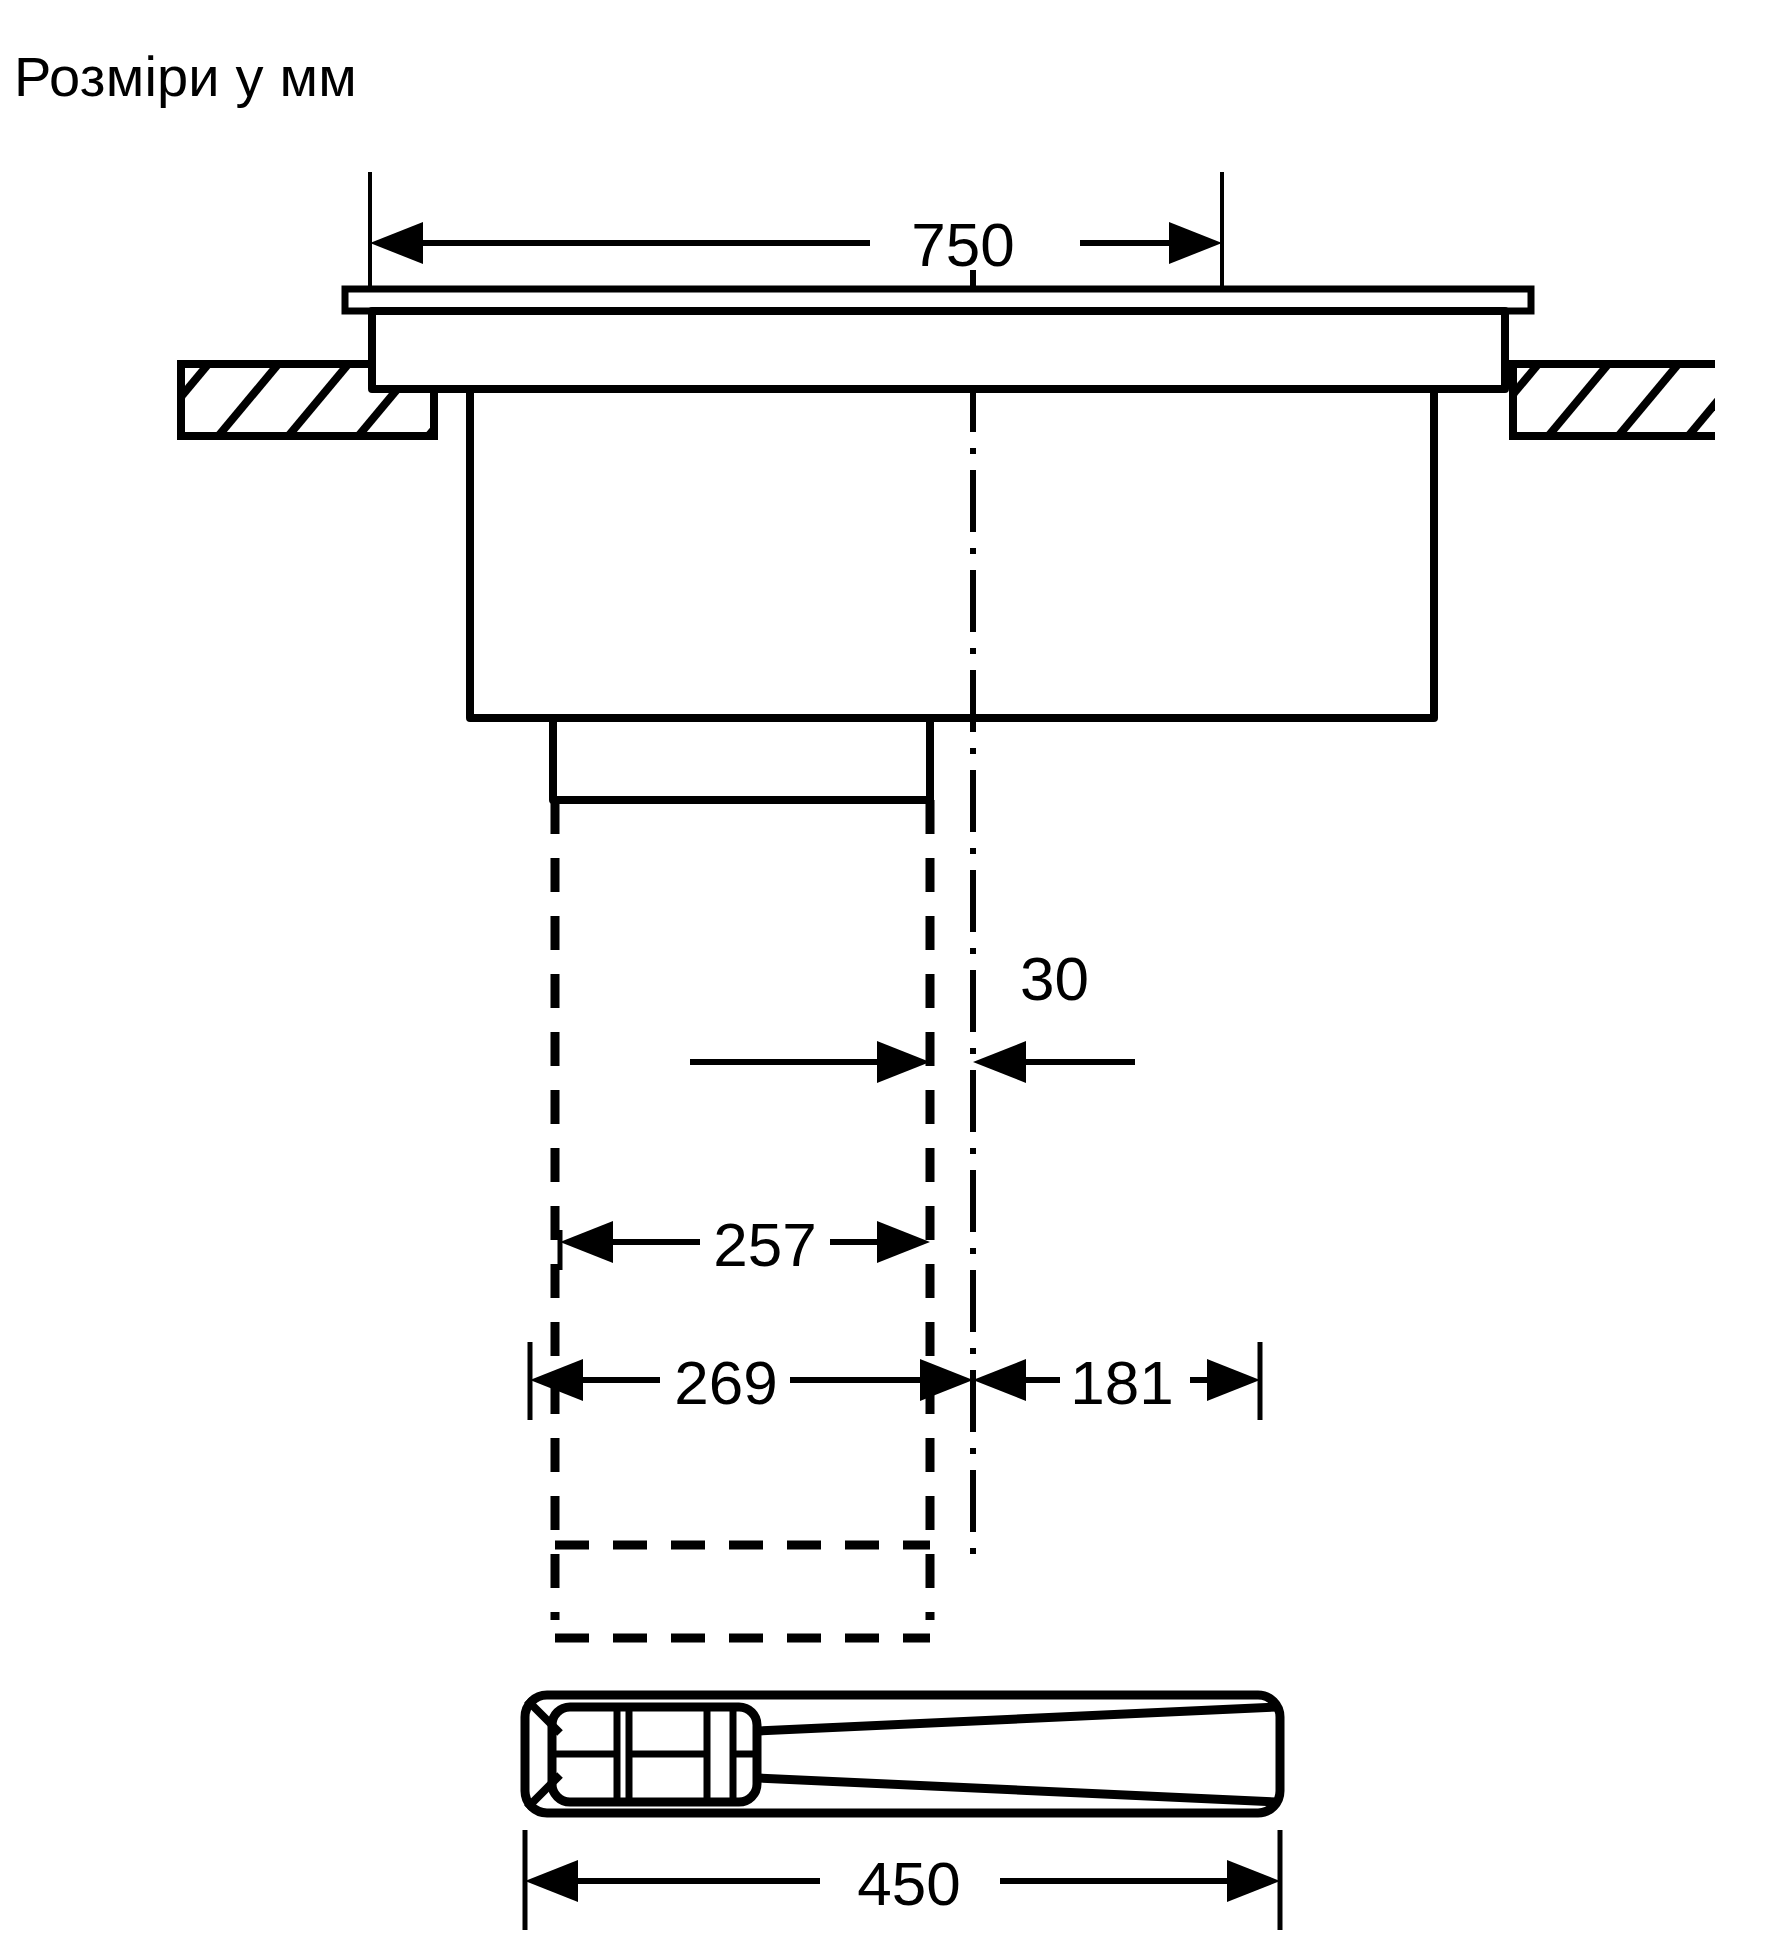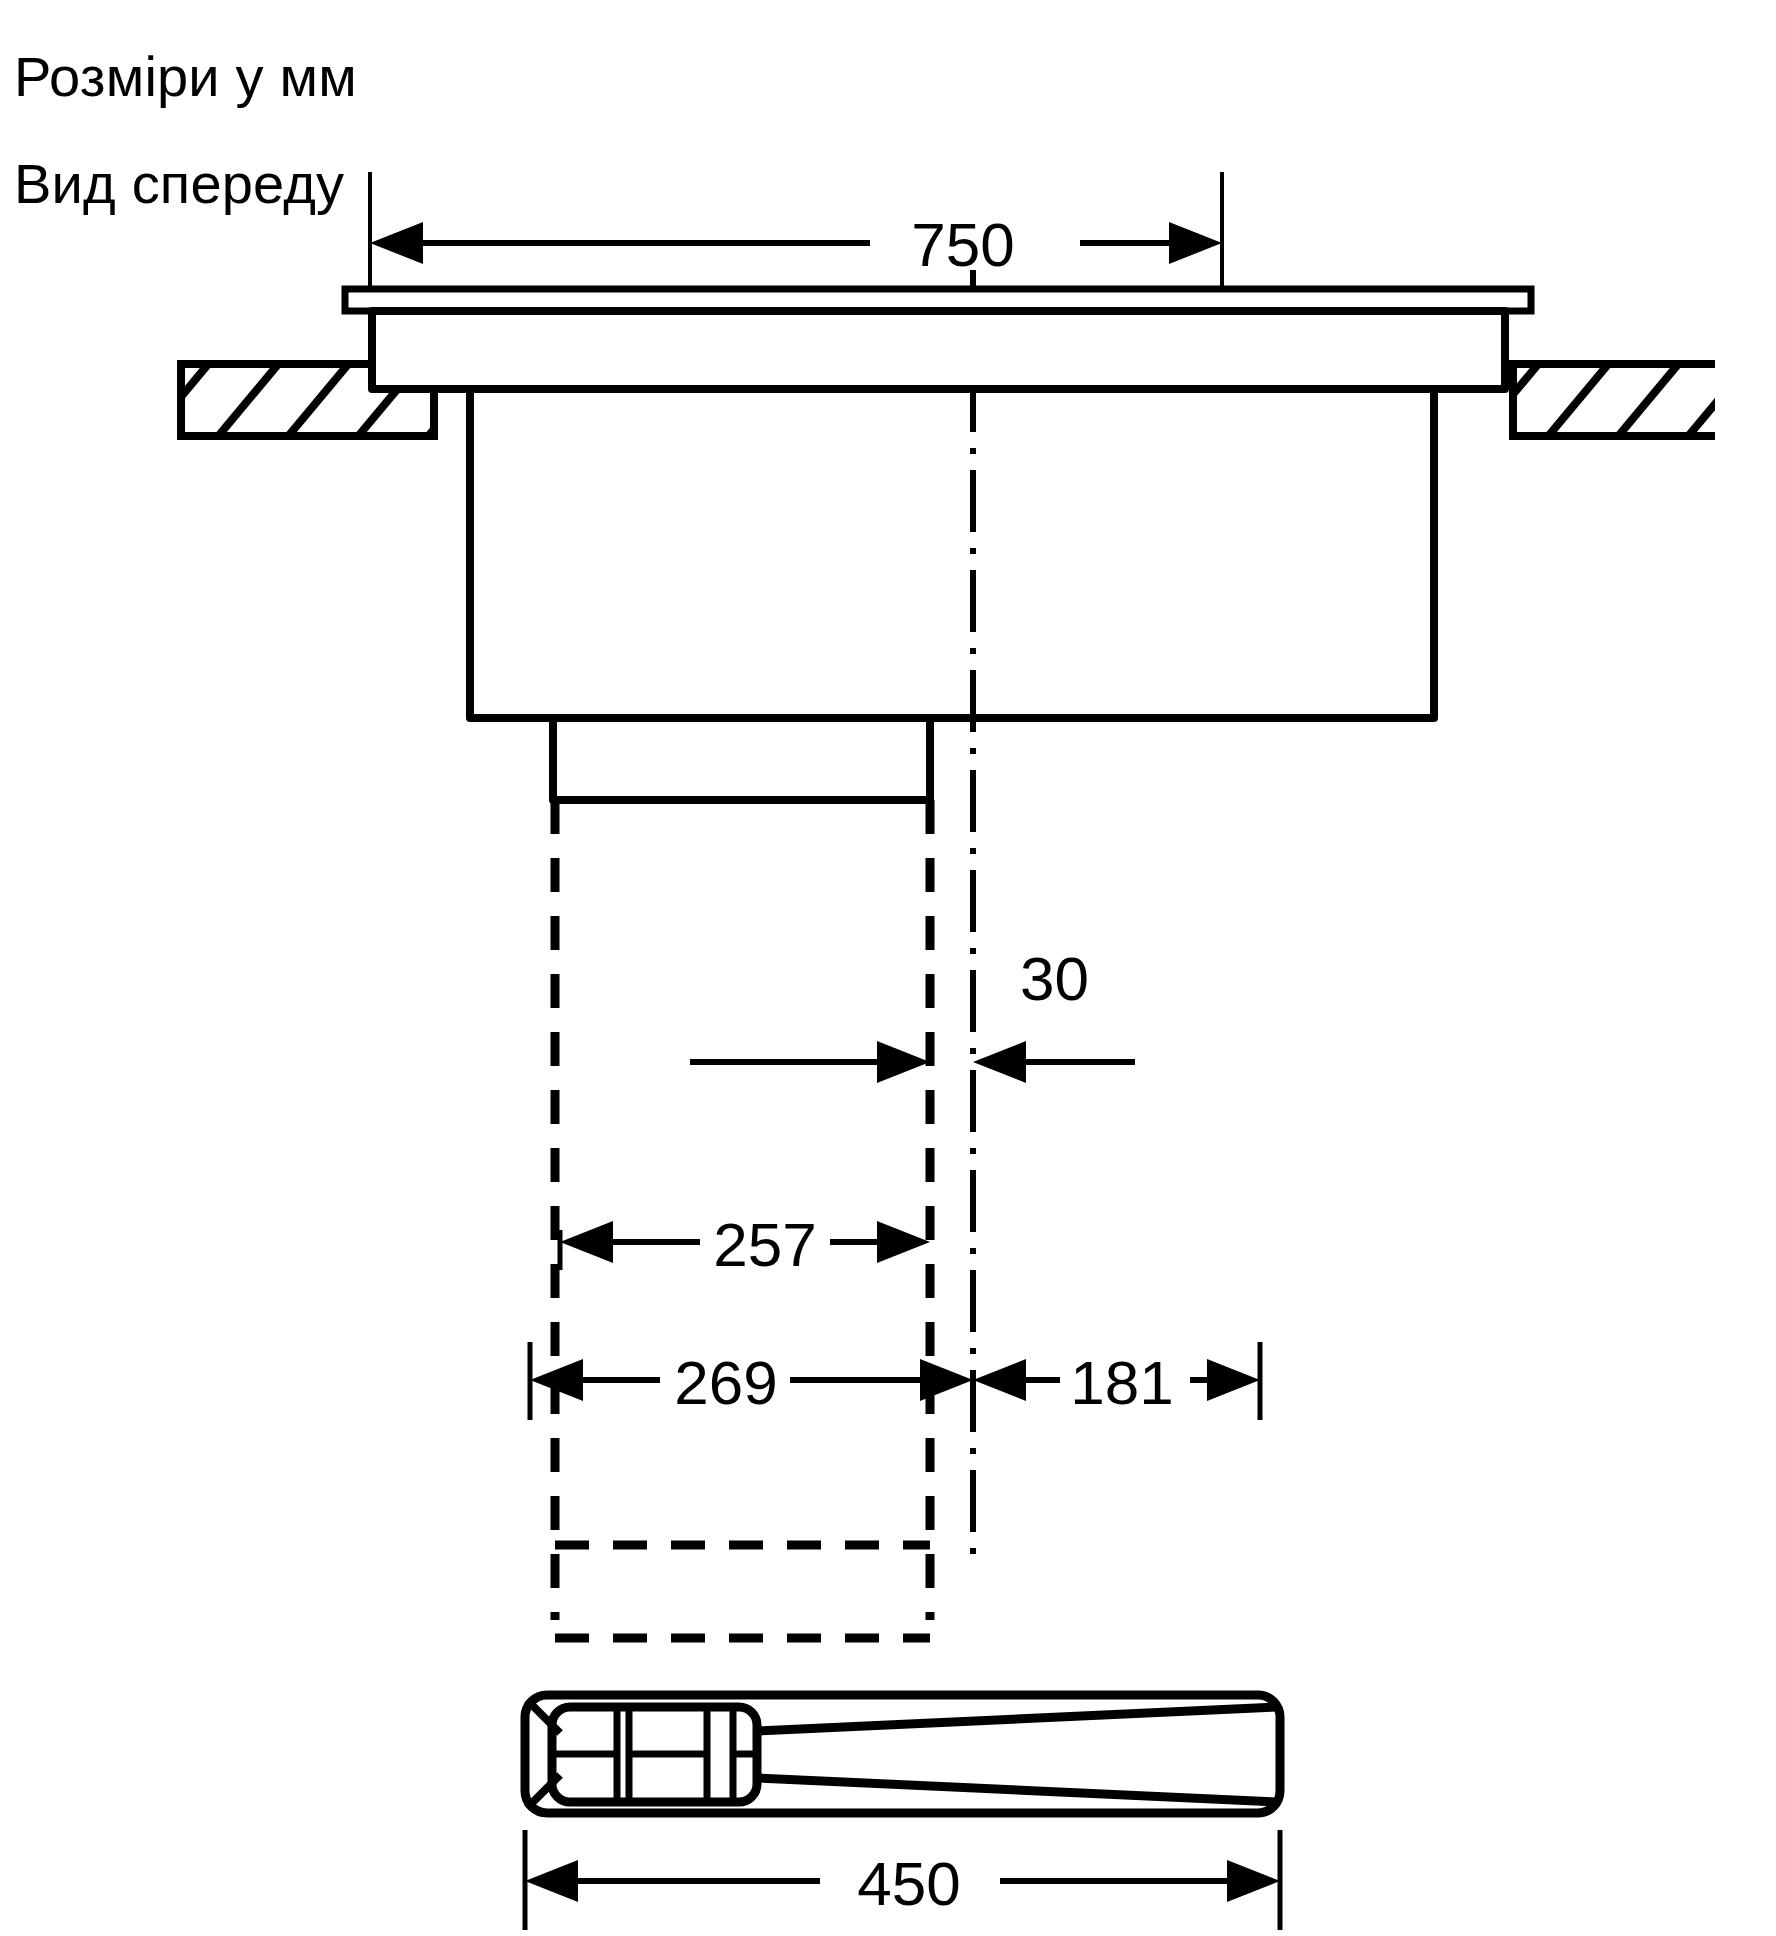--- a/index.html
+++ b/index.html
@@ -45,21 +45,20 @@
     fill: #000000;
   }
 </style>
 </head>
 <body>
 
 <div id="page">
 
   <div class="title-block">
     <span class="title-line">Розміри у мм</span>
-    <span class="title-line">Вид спереду</span>
   </div>
 
   <svg class="drawing" viewBox="0 0 1776 1936">
 
     <g>
 
       <line x1="370" y1="172" x2="370" y2="300" stroke="#000" stroke-width="4"></line>
       <line x1="1222" y1="172" x2="1222" y2="300" stroke="#000" stroke-width="4"></line>
 
       <line x1="400" y1="243" x2="870" y2="243" stroke="#000" stroke-width="6"></line>

